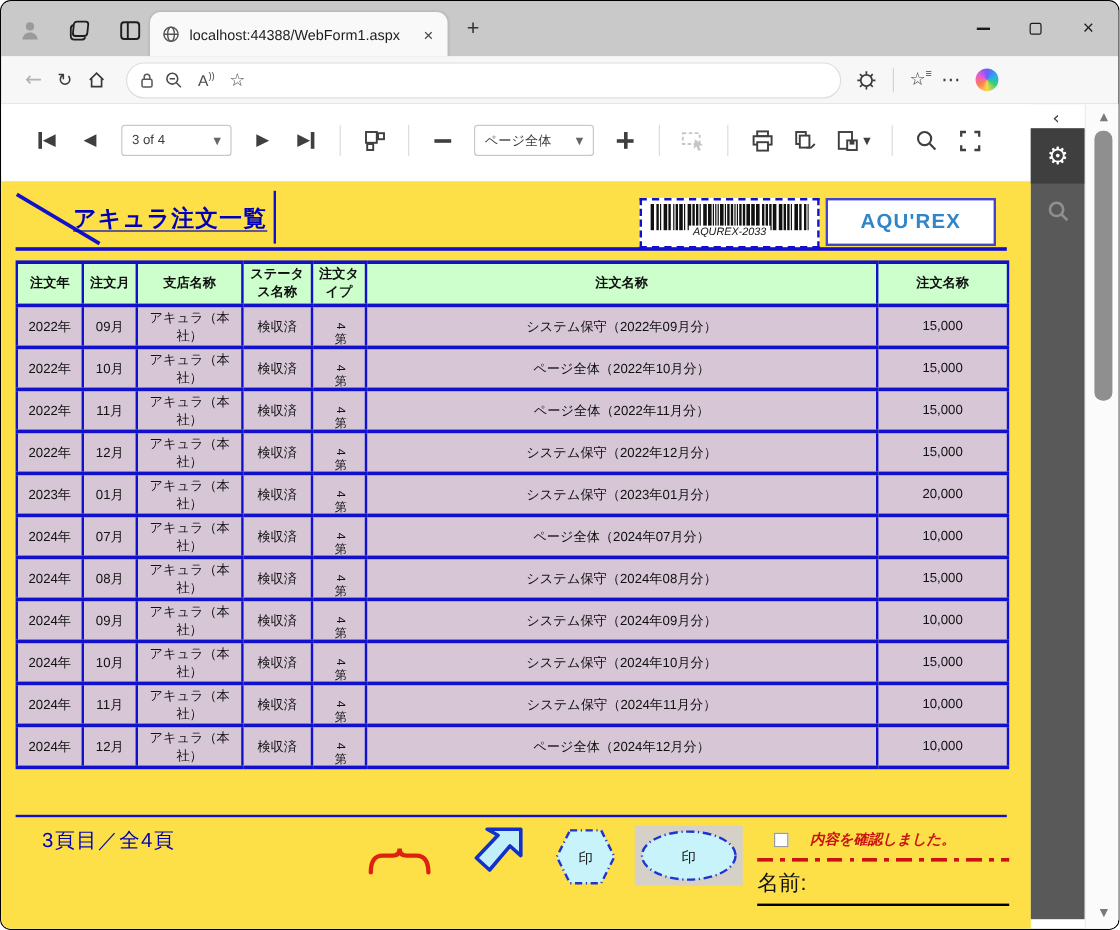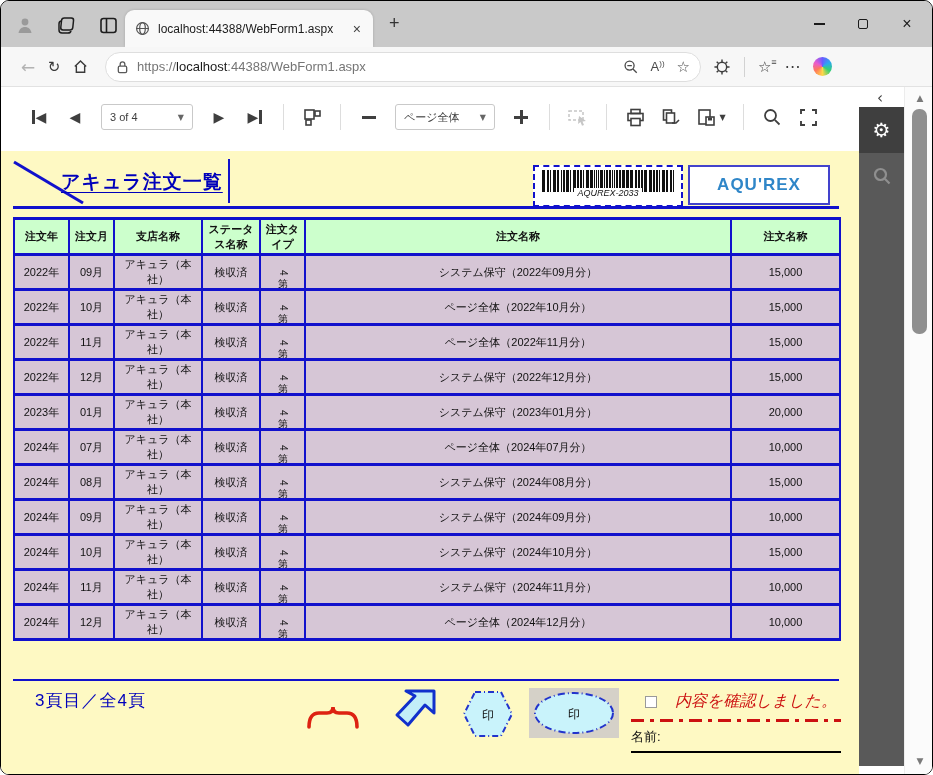--- a/index.html
+++ b/index.html
@@ -63,21 +63,21 @@
   .dropbox .dtext { font-size:11px; color:#3e3e3e; white-space:nowrap; }
   .dropbox .caret { font-size:8px; color:#666; }
   .pagebox { width:92px; margin:4px 4px; }
   .zoombox { width:100px; margin:0 4px; }
   .tsep { width:1px; height:26px; background:#dddddd; margin:0 6px; }
   .minusbar { width:14px; height:3px; background:#3f3f3f; }
   .disabled-ic { color:#c6c6c6; }
   .export-caret { font-size:8px; color:#3f3f3f; margin-left:2px; }
 
   
-  .report { position:absolute; left:0; top:64px; width:858px; height:625px; background:#fef9c3; }
+  .report { position:absolute; left:0; top:64px; width:858px; height:625px; background:#fde047; }
   .rp-abs { position:absolute; }
 
   .rp-title { left:60px; top:18px; font-size:19px; font-weight:bold; color:#0000bb;
     text-decoration:underline; text-underline-offset:4px; letter-spacing:1px; }
   .rp-vline { left:227px; top:8px; width:2px; height:44px; background:#1111cc; }
   .rp-hr-thick { left:12px; top:55px; width:826px; height:3px; background:#1111cc; }
 
   .barcode-box { left:532px; top:14px; width:150px; height:42px; border:2px dashed #1111cc;
     background:#fff; display:flex; flex-direction:column; align-items:center; justify-content:flex-start; padding:3px 6px 1px; }
   .barcode-bars { display:flex; align-items:stretch; height:22px; overflow:hidden; width:132px; }
@@ -106,24 +106,24 @@
   
   .rp-hr-thin { left:12px; top:528px; width:826px; height:2px; background:#1111cc; }
   .page-footer-label { left:34px; top:538px; font-size:17px; color:#0000bb; letter-spacing:1px; }
   .brace-shape { left:303px; top:552px; }
   .arrow-shape { left:385px; top:534px; }
   .hex-stamp { left:460px; top:538px; }
   .oval-stamp-bg { left:528px; top:537px; width:90px; height:50px; background:#d5d1c8; display:flex; align-items:center; justify-content:center; }
   .confirm-area { left:630px; top:540px; width:210px; }
   .confirm-row { display:flex; align-items:center; gap:18px; }
   .checkbox { width:12px; height:12px; border:1px solid #9a9a9a; background:#fff; margin-left:14px; }
-  .confirm-text { font-size:16px; font-weight:normal; font-style:italic; color:#cc1111; white-space:nowrap; }
+  .confirm-text { font-size:12px; font-weight:bold; font-style:italic; color:#cc1111; white-space:nowrap; }
   .red-dashline { margin-top:7px; height:3px;
     background:repeating-linear-gradient(90deg,#cc1111 0 13px,transparent 13px 19px,#cc1111 19px 23px,transparent 23px 29px); }
-  .name-label { font-size:13px; color:#111; margin-top:6px; }
+  .name-label { font-size:18px; color:#111; margin-top:6px; }
   .black-line { margin-top:5px; height:2px; background:#000; }
 
   
   .collapse-chevron { position:absolute; left:876px; top:2px; font-size:15px; color:#3c3c3c; }
   .side-panel { position:absolute; left:858px; top:20px; width:45px; bottom:8px; background:#595959; }
   .sp-btn { width:45px; height:46px; display:flex; align-items:center; justify-content:center; }
   .sp-gear { background:#3f3f3f; color:#fff; font-size:20px; }
   .sp-search { color:#8f8f8f; }
   .scrollbar { position:absolute; left:903px; top:0; width:30px; bottom:0; background:#fbfbfb; border-left:1px solid #ececec; }
   .sb-arrow { position:absolute; left:0; width:30px; text-align:center; font-size:9px; color:#7a7a7a; }
@@ -192,21 +192,20 @@
         </svg>
     </span>
 
     <div class="urlpill">
       <span>
         <svg width="13" height="14" viewBox="0 0 14 15" fill="none" stroke="#5a5a5a" stroke-width="1.4">
             <rect x="2.5" y="6.5" width="9" height="7" rx="1.5"></rect>
             <path d="M4.5 6.5 V4.5 a2.5 2.5 0 0 1 5 0 V6.5"></path>
           </svg>
       </span>
-      <span class="url-text"><span class="url-dim">https://</span><span class="url-host">localhost</span><span class="url-dim">:44388/WebForm1.aspx</span></span>
       <span class="pill-right">
         <span>
           <svg width="16" height="16" viewBox="0 0 17 17" fill="none" stroke="#4a4a4a" stroke-width="1.4">
               <circle cx="7" cy="7" r="4.8"></circle>
               <line x1="10.6" y1="10.6" x2="14.6" y2="14.6"></line>
               <line x1="4.6" y1="7" x2="9.4" y2="7"></line>
             </svg>
         </span>
         <span class="readaloud">A<span class="waves">))</span></span>
         <span class="glyph" style="font-size:15px;">☆</span>

